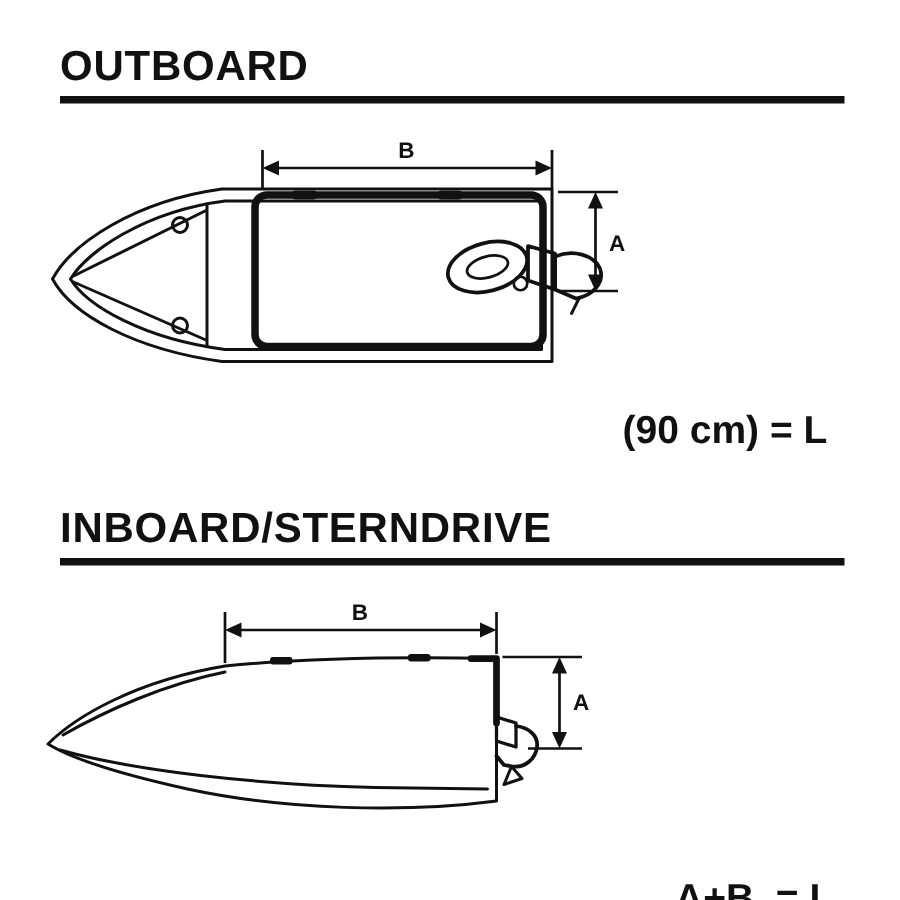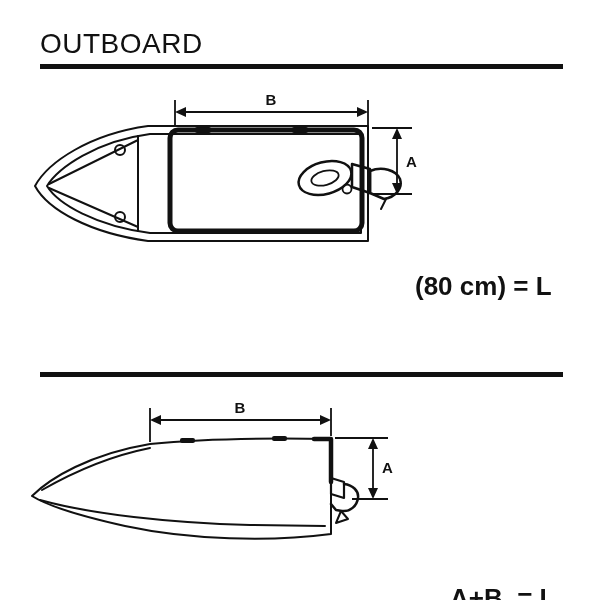--- a/index.html
+++ b/index.html
@@ -8,21 +8,21 @@
     width:600px;height:600px;
     background:#ffffff;
     font-family:"Liberation Sans", sans-serif;
     color:#111111;
     overflow:hidden;
   }
   .sec-title{
     position:absolute;
     margin:0;
     font-size:28px;
-    font-weight:400;
+    font-weight:700;
     letter-spacing:0.5px;
     color:#111111;
     font-family:"Liberation Sans", sans-serif;
   }
   .rule{
     position:absolute;
     height:5px;
     width:523px;
     left:40px;
     background:#111111;
@@ -82,23 +82,24 @@
 
     <g stroke="#111111" fill="none" stroke-width="1.8">
       <path d="M352,52 L392,52 M352,118 L392,118 M377,62 L377,108"></path>
       <polygon points="377,52 372,63 382,63" fill="#111111" stroke="none"></polygon>
       <polygon points="377,118 372,107 382,107" fill="#111111" stroke="none"></polygon>
     </g>
     <text class="dim" x="386" y="91">A</text>
   </svg>
 
   <div class="formula" style="left:415px;top:204px;">
-    <div>(80 cm) = L</div>
+    <div>(90 cm) = L</div>
   </div>
 
+  <h2 class="sec-title" style="left:40px;top:336px;">INBOARD/STERNDRIVE</h2>
   <div class="rule" style="top:372px;"></div>
 
   <svg class="diagram" style="left:20px;top:386px;" width="560" height="195" viewBox="0 0 560 195">
     <g stroke="#111111" fill="none" stroke-width="2" stroke-linecap="round" stroke-linejoin="round">
 
       <path d="M12,110 C30,92 70,68 130,58 C190,52 260,52 311,53 L311,148 C250,156 170,154 105,140 C60,130 28,120 12,110 Z"></path>
       <path d="M20,114 C70,128 150,137 230,139 L305,140"></path>
       <path d="M22,104 C50,88 90,70 130,62"></path>
       <rect x="160" y="52" width="15" height="5" rx="2" fill="#111111" stroke="none"></rect>
       <rect x="252" y="50" width="15" height="5" rx="2" fill="#111111" stroke="none"></rect>

